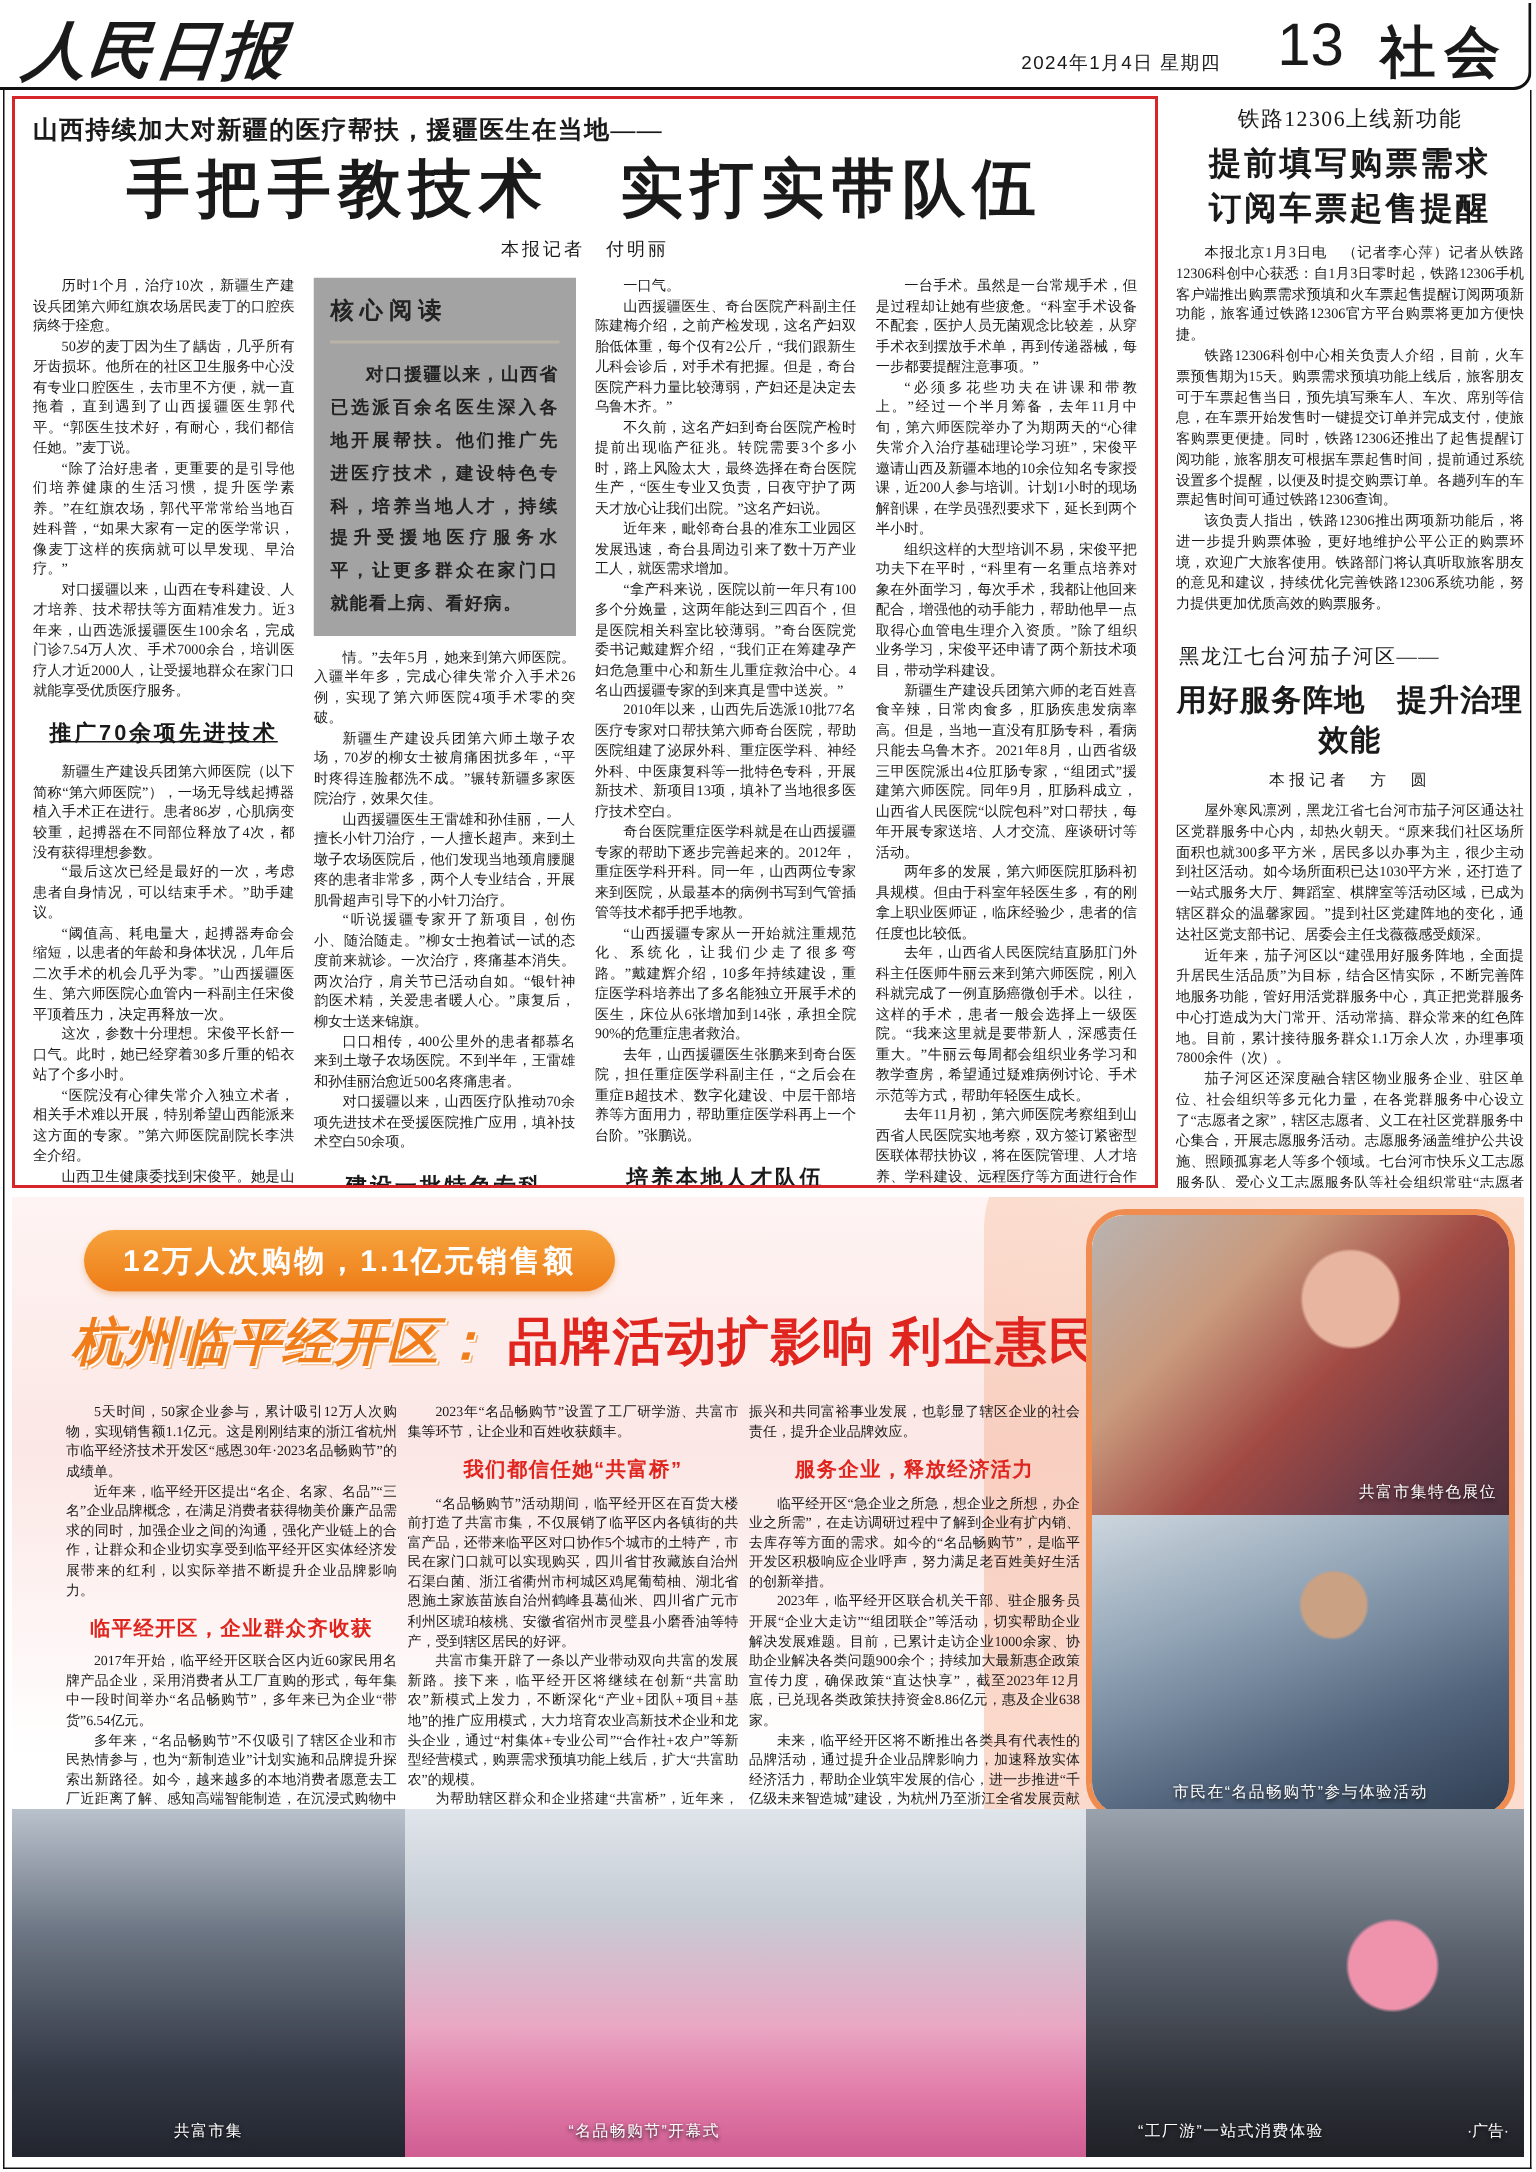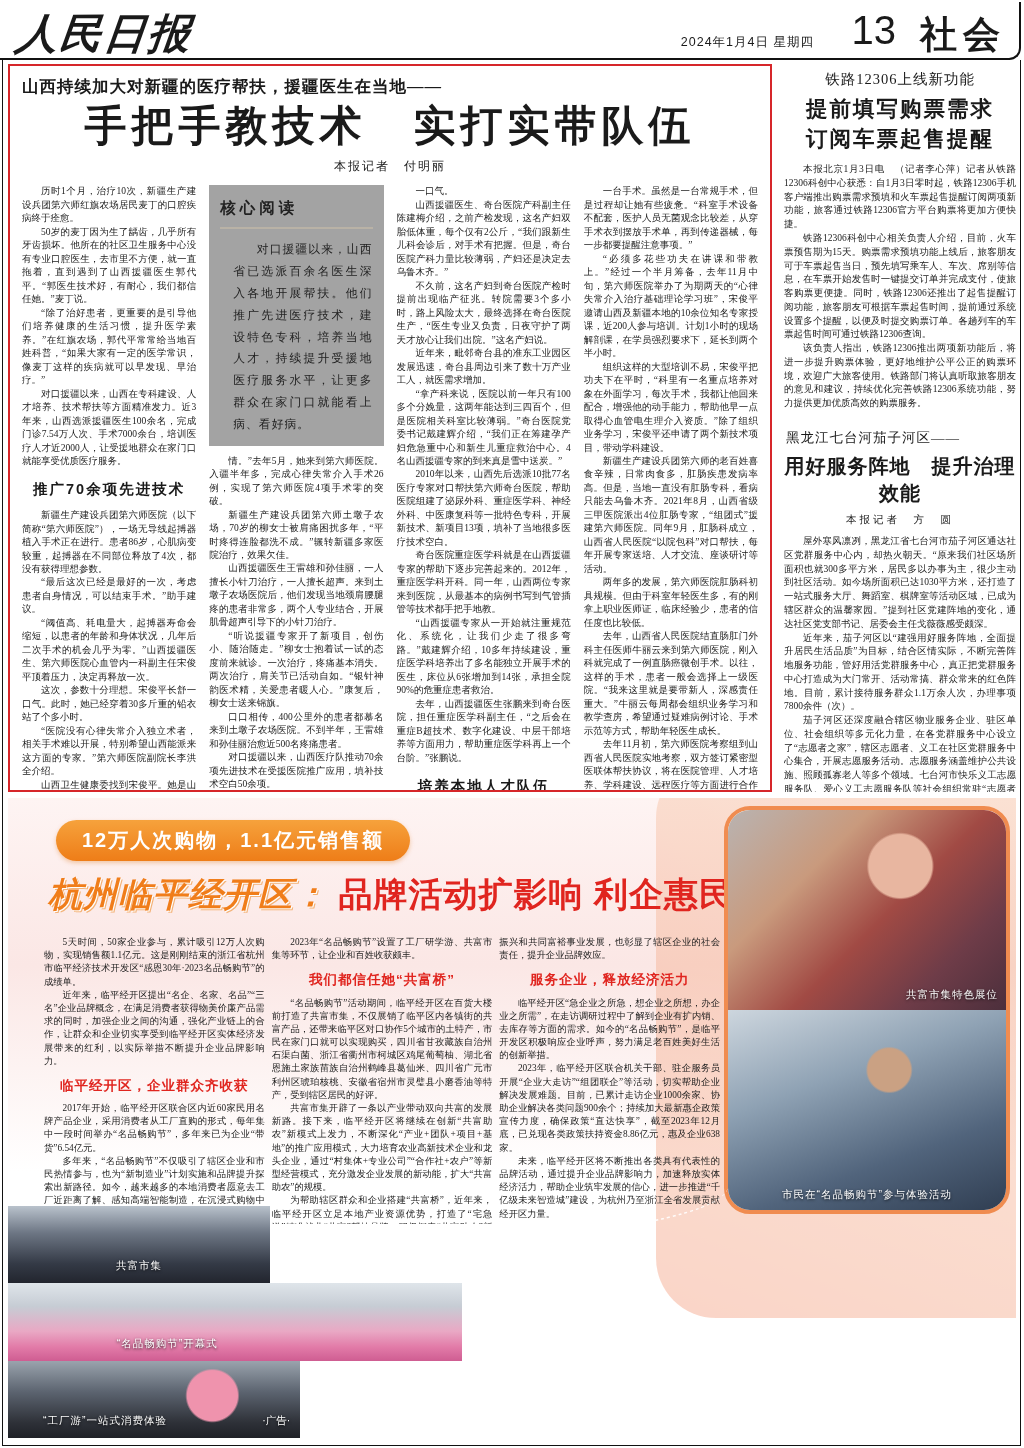--- a/index.html
+++ b/index.html
@@ -21,25 +21,25 @@
   .main-box { position:absolute; left:8px; top:64px; width:764px; height:728px;
               border:2.5px solid #d6262a; background:#fff; overflow:hidden; padding:10px 12px 6px; }
   .kicker { font-size:16.5px; font-weight:bold; letter-spacing:1px; }
   .headline { text-align:center; font-family:"Liberation Sans",sans-serif; font-weight:900;
               font-size:42px; letter-spacing:5px; margin-top:4px; line-height:1.15; }
   .byline { text-align:center; font-size:12px; margin:8px 0 10px; letter-spacing:2px; }
   .cols { display:flex; gap:13px; height:612px; overflow:hidden; }
   .col { flex:1 1 0; font-size:9.5px; line-height:1.42; text-align:justify; overflow:hidden; }
   .col p { text-indent:2em; }
   .subhead { text-align:center; font-family:"Liberation Sans",sans-serif; font-weight:bold;
-             font-size:14.5px; letter-spacing:2px; margin:11px 0 9px; }
+             font-size:14.5px; letter-spacing:2px; margin:11px 0 9px;text-decoration:underline; }
   .core-box { background:#a3a3a3; padding:12px 11px 10px; margin-bottom:9px; }
   .core-title { font-size:15.5px; font-weight:bold; letter-spacing:4px; font-family:"Liberation Sans",sans-serif; color:#222; }
   .core-rule { height:2px; background:#b9b2a6; margin:8px 0 10px; }
-  .core-body { font-size:11.8px; line-height:1.85; letter-spacing:1px; font-weight:400; text-indent:2em; text-align:justify; color:#222;margin-left:13px; }
+  .core-body { font-size:11.8px; line-height:1.85; letter-spacing:1px; font-weight:700; text-indent:2em; text-align:justify; color:#222; }
   
   .rail { position:absolute; left:784px; top:70px; width:232px; height:722px; overflow:hidden; }
   .rail p { font-size:9.5px; line-height:1.45; text-align:justify; text-indent:2em; }
   .a1-kicker { text-align:center; font-size:14.5px; letter-spacing:1px; margin-bottom:5px; }
   .a1-headline { text-align:center; font-family:"Liberation Sans",sans-serif; font-weight:bold;
                  font-size:21.5px; letter-spacing:2px; line-height:1.4; margin-bottom:9px; }
   .a1-body { height:252px; overflow:hidden; }
   .a2 { margin-top:14px; }
   .a2-kicker { font-size:13.5px; letter-spacing:1px; margin:6px 0 6px 2px; }
   .a2-headline { text-align:center; font-family:"Liberation Sans",sans-serif; font-weight:bold;
@@ -68,21 +68,21 @@
                   border:4px solid #f08c50; border-radius:26px; overflow:hidden; background:#fff; }
   .pphoto { position:relative; width:100%; overflow:hidden; }
   .pphoto.one { height:50%; background:
       radial-gradient(circle at 62% 28%, #e8b6a0 0 14%, transparent 15%),
       linear-gradient(135deg,#b9b3b1 0%,#c99a7d 30%,#a14a44 55%,#6e3c48 78%,#4c2f3c 100%); }
   .pphoto.two { height:50%; background:
       radial-gradient(circle at 58% 30%, #caa183 0 10%, transparent 11%),
       linear-gradient(160deg,#cdd6de 0%,#8fa2b4 35%,#51647c 70%,#303e52 100%); }
   .photo-cap { position:absolute; right:8px; bottom:8px; color:#fff; font-size:10.5px;
                font-family:"Liberation Sans",sans-serif; letter-spacing:1px; text-shadow:0 1px 3px rgba(0,0,0,.85); }
-  .strip { position:absolute; left:0; bottom:4px; width:100%; height:232px; display:flex;flex-direction:column; }
+  .strip { position:absolute; left:0; bottom:4px; width:100%; height:232px; display:flex; }
   .sphoto { position:relative; height:100%; overflow:hidden; }
   .sphoto.s1 { width:26%; background:linear-gradient(180deg,#b9c2cc 0%,#6d7684 35%,#343a46 75%,#22252e 100%); }
   .sphoto.s2 { width:45%; background:
       linear-gradient(180deg,#dfe5ea 0%,#c6ccd4 30%,#e9a8c4 62%,#e27ba8 82%,#cf5d92 100%); }
   .sphoto.s3 { width:29%; background:
       radial-gradient(circle at 70% 45%, #ef93ad 0 12%, transparent 13%),
       linear-gradient(180deg,#9aa3ad 0%,#5c6470 40%,#2e3138 80%,#1f2127 100%); }
   .strip-cap { position:absolute; bottom:10px; color:#fff; font-size:10.5px; font-family:"Liberation Sans",sans-serif;
                letter-spacing:1px; text-shadow:0 1px 3px rgba(0,0,0,.9); }
   .cap-s1 { left:50%; transform:translateX(-50%); }
@@ -210,21 +210,21 @@
       <p>5天时间，50家企业参与，累计吸引12万人次购物，实现销售额1.1亿元。这是刚刚结束的浙江省杭州市临平经济技术开发区“感恩30年·2023名品畅购节”的成绩单。</p>
       <p>近年来，临平经开区提出“名企、名家、名品”“三名”企业品牌概念，在满足消费者获得物美价廉产品需求的同时，加强企业之间的沟通，强化产业链上的合作，让群众和企业切实享受到临平经开区实体经济发展带来的红利，以实际举措不断提升企业品牌影响力。</p>
       <h3 class="psub">临平经开区，企业群众齐收获</h3>
       <p>2017年开始，临平经开区联合区内近60家民用名牌产品企业，采用消费者从工厂直购的形式，每年集中一段时间举办“名品畅购节”，多年来已为企业“带货”6.54亿元。</p>
       <p>多年来，“名品畅购节”不仅吸引了辖区企业和市民热情参与，也为“新制造业”计划实施和品牌提升探索出新路径。如今，越来越多的本地消费者愿意去工厂近距离了解、感知高端智能制造，在沉浸式购物中进一步受益于经开区实体经济发展的成果，加大对企业文化和品牌形象认知认可度。</p>
     </div>
     <div class="pcol">
       <p>2023年“名品畅购节”设置了工厂研学游、共富市集等环节，让企业和百姓收获颇丰。</p>
       <h3 class="psub">我们都信任她“共富桥”</h3>
       <p>“名品畅购节”活动期间，临平经开区在百货大楼前打造了共富市集，不仅展销了临平区内各镇街的共富产品，还带来临平区对口协作5个城市的土特产，市民在家门口就可以实现购买，四川省甘孜藏族自治州石渠白菌、浙江省衢州市柯城区鸡尾葡萄柚、湖北省恩施土家族苗族自治州鹤峰县葛仙米、四川省广元市利州区琥珀核桃、安徽省宿州市灵璧县小磨香油等特产，受到辖区居民的好评。</p>
-      <p>共富市集开辟了一条以产业带动双向共富的发展新路。接下来，临平经开区将继续在创新“共富助农”新模式上发力，不断深化“产业+团队+项目+基地”的推广应用模式，大力培育农业高新技术企业和龙头企业，通过“村集体+专业公司”“合作社+农户”等新型经营模式，充分激发企业发展的新动能，扩大“共富助农”的规模。</p>
+      <p>共富市集开辟了一条以产业带动双向共富的发展新路。接下来，临平经开区将继续在创新“共富助农”新模式上发力，不断深化“产业+团队+项目+基地”的推广应用模式，大力培育农业高新技术企业和龙头企业，通过“村集体+专业公司”“合作社+农户”等新型经营模式，购票需求预填功能上线后，扩大“共富助农”的规模。</p>
       <p>为帮助辖区群众和企业搭建“共富桥”，近年来，临平经开区立足本地产业资源优势，打造了“宅急送”精准就业“共富”帮扶品牌，积极探索“共富助农”新模式，通过举行“共富助农”促消费现场会等活动，不仅推动经开区乡村全面</p>
     </div>
     <div class="pcol">
       <p style="text-indent:0">振兴和共同富裕事业发展，也彰显了辖区企业的社会责任，提升企业品牌效应。</p>
       <h3 class="psub">服务企业，释放经济活力</h3>
       <p>临平经开区“急企业之所急，想企业之所想，办企业之所需”，在走访调研过程中了解到企业有扩内销、去库存等方面的需求。如今的“名品畅购节”，是临平开发区积极响应企业呼声，努力满足老百姓美好生活的创新举措。</p>
       <p>2023年，临平经开区联合机关干部、驻企服务员开展“企业大走访”“组团联企”等活动，切实帮助企业解决发展难题。目前，已累计走访企业1000余家、协助企业解决各类问题900余个；持续加大最新惠企政策宣传力度，确保政策“直达快享”，截至2023年12月底，已兑现各类政策扶持资金8.86亿元，惠及企业638家。</p>
       <p>未来，临平经开区将不断推出各类具有代表性的品牌活动，通过提升企业品牌影响力，加速释放实体经济活力，帮助企业筑牢发展的信心，进一步推进“千亿级未来智造城”建设，为杭州乃至浙江全省发展贡献经开区力量。</p>
 
     </div>

